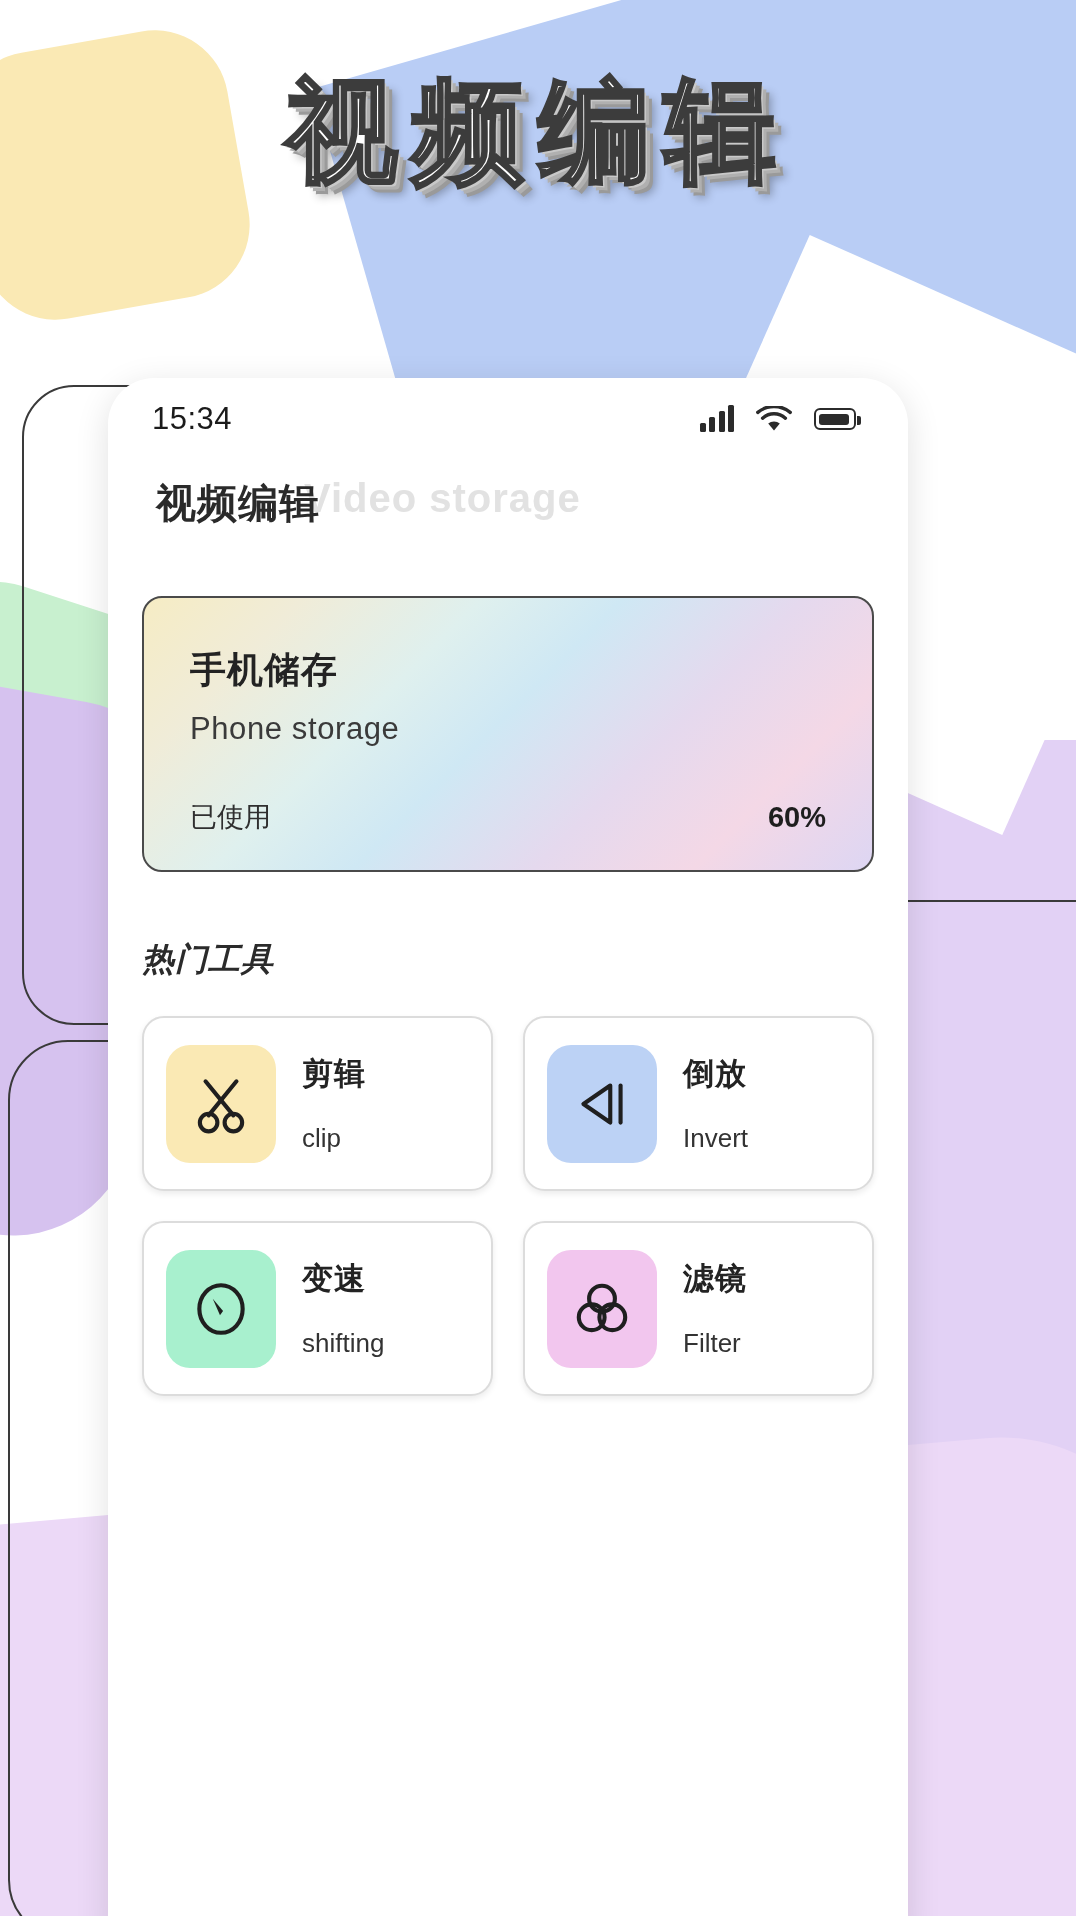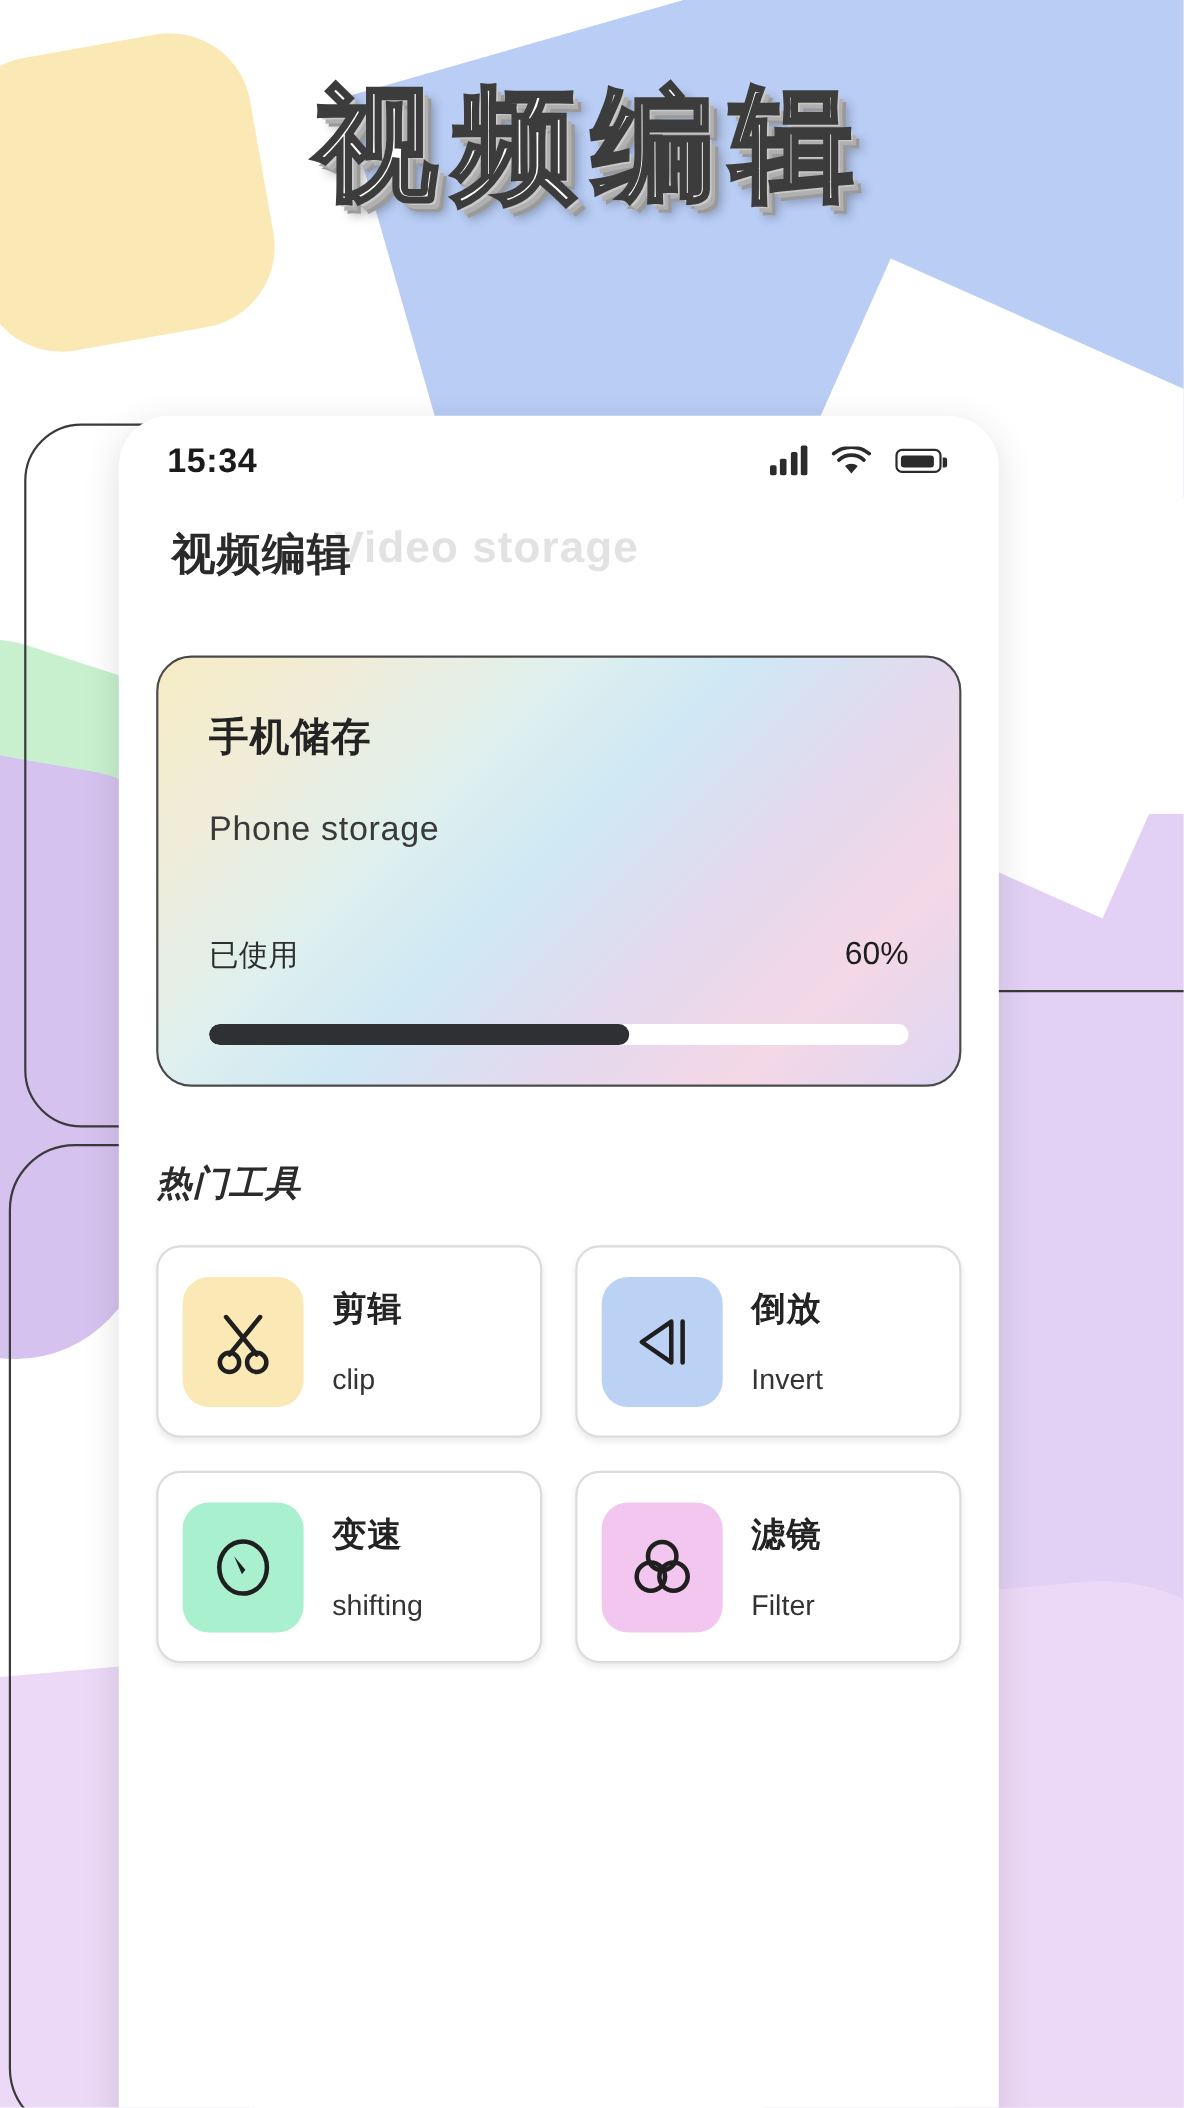--- a/index.html
+++ b/index.html
@@ -129,21 +129,21 @@
   
   .statusbar {
     height:82px;
     display:flex;
     align-items:center;
     justify-content:space-between;
     padding:0 52px 0 44px;
   }
   .status-time {
     font-size:31px;
-    font-weight:bold;
+    font-weight:normal;
     color:#1b1b1b;
     letter-spacing:.5px;
   }
   .status-icons { display:flex; align-items:center; gap:22px; }
 
   .ico-signal { display:flex; align-items:flex-end; gap:3.5px; height:26px; }
   .ico-signal i { display:block; width:6px; background:#2b2b2b; border-radius:1.5px; }
   .ico-signal i:nth-child(1){ height:9px; }
   .ico-signal i:nth-child(2){ height:15px; }
   .ico-signal i:nth-child(3){ height:21px; }
@@ -194,57 +194,56 @@
     font-weight:bold;
     color:#e2e2e2;
     letter-spacing:1px;
     z-index:1;
     white-space:nowrap;
   }
 
   
   .storage-card {
     margin:44px 34px 0 34px;
-    height:392px;
-    border-radius:32px;
+    height:276px;
+    border-radius:20px;
     border:2px solid #4a4a4a;
     background:linear-gradient(135deg,
         #f6ecc4 0%,
         #f0ecd8 16%,
         #dff0ee 34%,
         #cfe8f4 48%,
         #e5d9ee 66%,
         #f4d8e6 82%,
         #ddd6f3 100%);
     padding:48px 46px 36px 46px;
     display:flex;
     flex-direction:column;
     position:relative;
-    justify-content:space-between;
   }
   .storage-title {
     font-size:36px;
     font-weight:bold;
     color:#232323;
     letter-spacing:1px;
   }
   .storage-sub {
     margin-top:16px;
     font-size:31px;
     color:#3a3a3a;
     letter-spacing:.6px;
   }
   .usage-row {
     margin-top:52px;
     display:flex;
     align-items:center;
     justify-content:space-between;
   }
   .usage-label { font-size:27px; color:#2f2f2f; }
-  .usage-pct   { font-size:29px; font-weight:normal; color:#1e1e1e; }
+  .usage-pct   { font-size:29px; font-weight:bold; color:#1e1e1e; }
 
   .progress-track {
     margin-top:20px;
     height:19px;
     border-radius:12px;
     background:#ffffff;
     overflow:hidden;
   }
   .progress-fill {
     height:100%;

